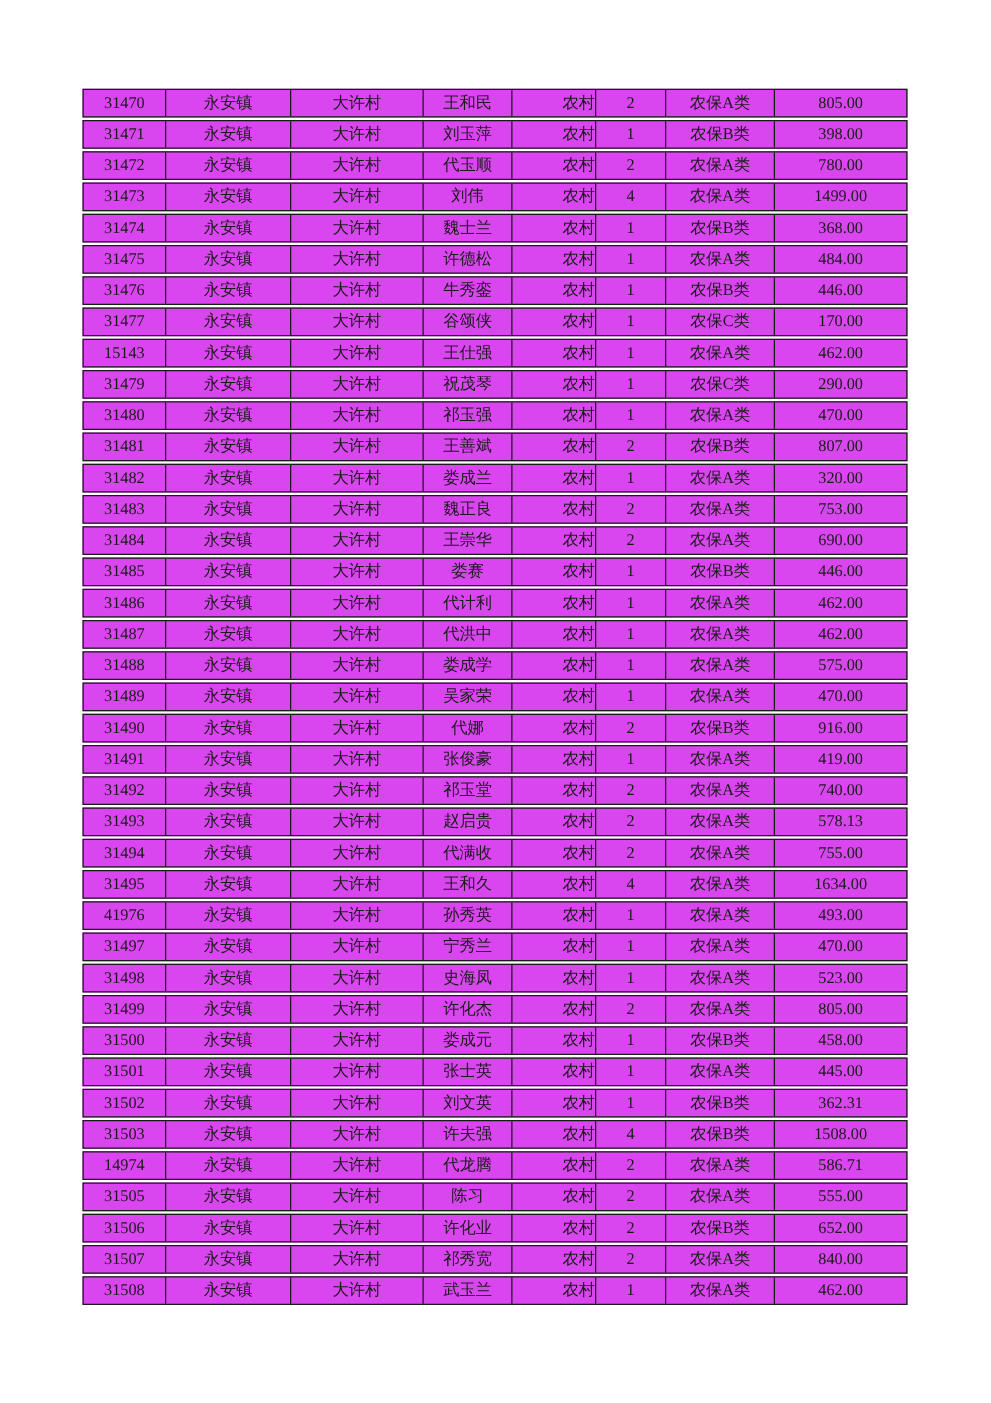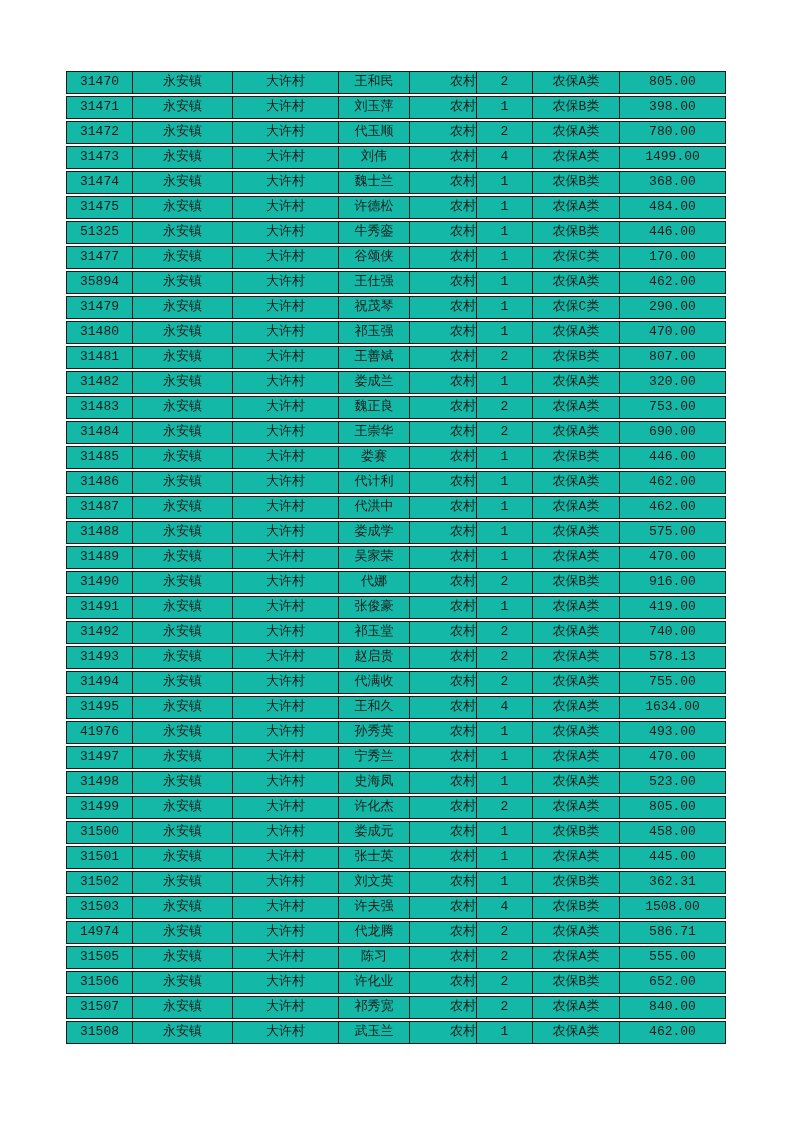--- a/index.html
+++ b/index.html
@@ -22,22 +22,21 @@
     top: 71px;
     width: 660px;
   }
   .row {
     display: flex;
     box-sizing: border-box;
     width: 660px;
     height: 23px;
     border: 1.5px solid #1a1a1a;
     margin-bottom: 2px;
-    background: #14b8a6;
-    font-family: Liberation Mono, monospace;
+    background: #d946ef;
   }
   .cell {
     box-sizing: border-box;
     border-right: 1.5px solid #1a1a1a;
     font-size: 13px;
     line-height: 20px;
     text-align: center;
     white-space: nowrap;
     overflow: hidden;
   }
@@ -109,41 +108,41 @@
     <div class="cell c0">31475</div>
     <div class="cell c1">永安镇</div>
     <div class="cell c2">大许村</div>
     <div class="cell c3">许德松</div>
     <div class="cell c4">农村</div>
     <div class="cell c5">1</div>
     <div class="cell c6">农保A类</div>
     <div class="cell c7">484.00</div>
   </div>
       <div class="row">
-    <div class="cell c0">51325</div>
+    <div class="cell c0">31476</div>
     <div class="cell c1">永安镇</div>
     <div class="cell c2">大许村</div>
     <div class="cell c3">牛秀銮</div>
     <div class="cell c4">农村</div>
     <div class="cell c5">1</div>
     <div class="cell c6">农保B类</div>
     <div class="cell c7">446.00</div>
   </div>
       <div class="row">
     <div class="cell c0">31477</div>
     <div class="cell c1">永安镇</div>
     <div class="cell c2">大许村</div>
     <div class="cell c3">谷颂侠</div>
     <div class="cell c4">农村</div>
     <div class="cell c5">1</div>
     <div class="cell c6">农保C类</div>
     <div class="cell c7">170.00</div>
   </div>
       <div class="row">
-    <div class="cell c0">35894</div>
+    <div class="cell c0">15143</div>
     <div class="cell c1">永安镇</div>
     <div class="cell c2">大许村</div>
     <div class="cell c3">王仕强</div>
     <div class="cell c4">农村</div>
     <div class="cell c5">1</div>
     <div class="cell c6">农保A类</div>
     <div class="cell c7">462.00</div>
   </div>
       <div class="row">
     <div class="cell c0">31479</div>

